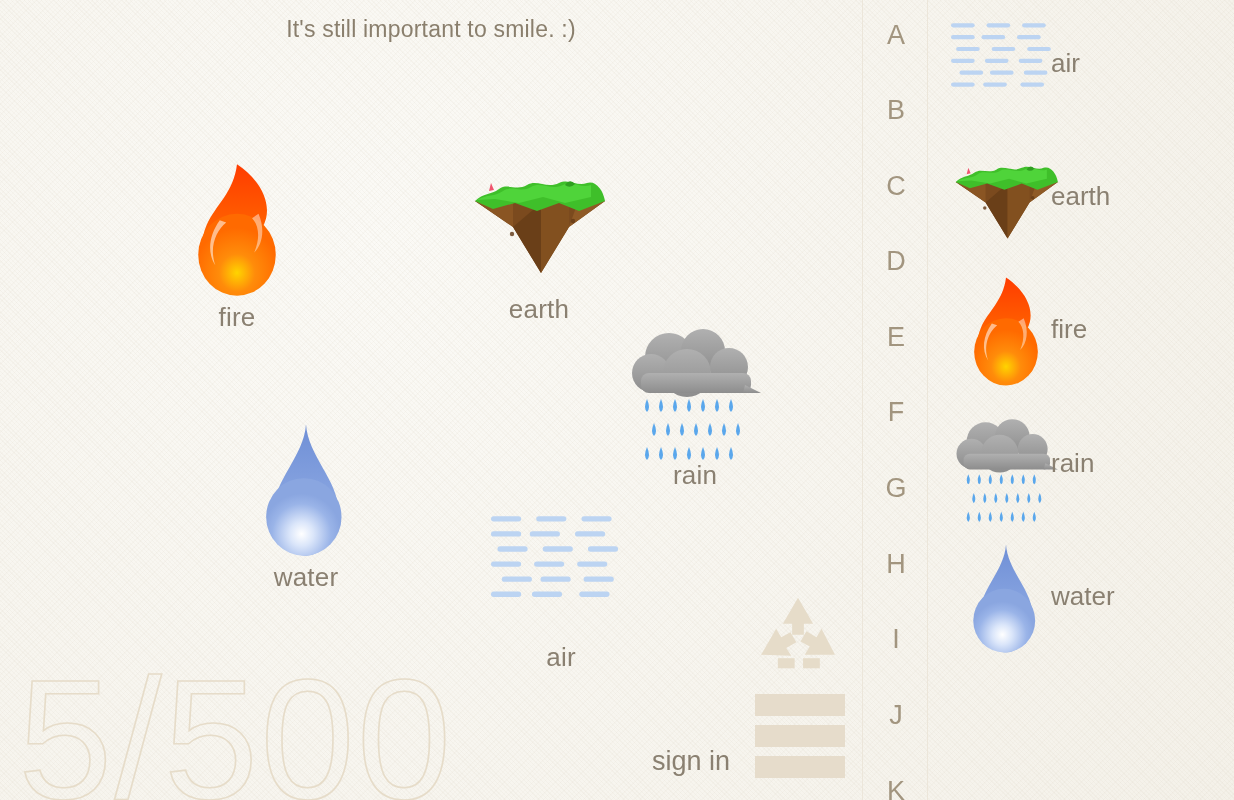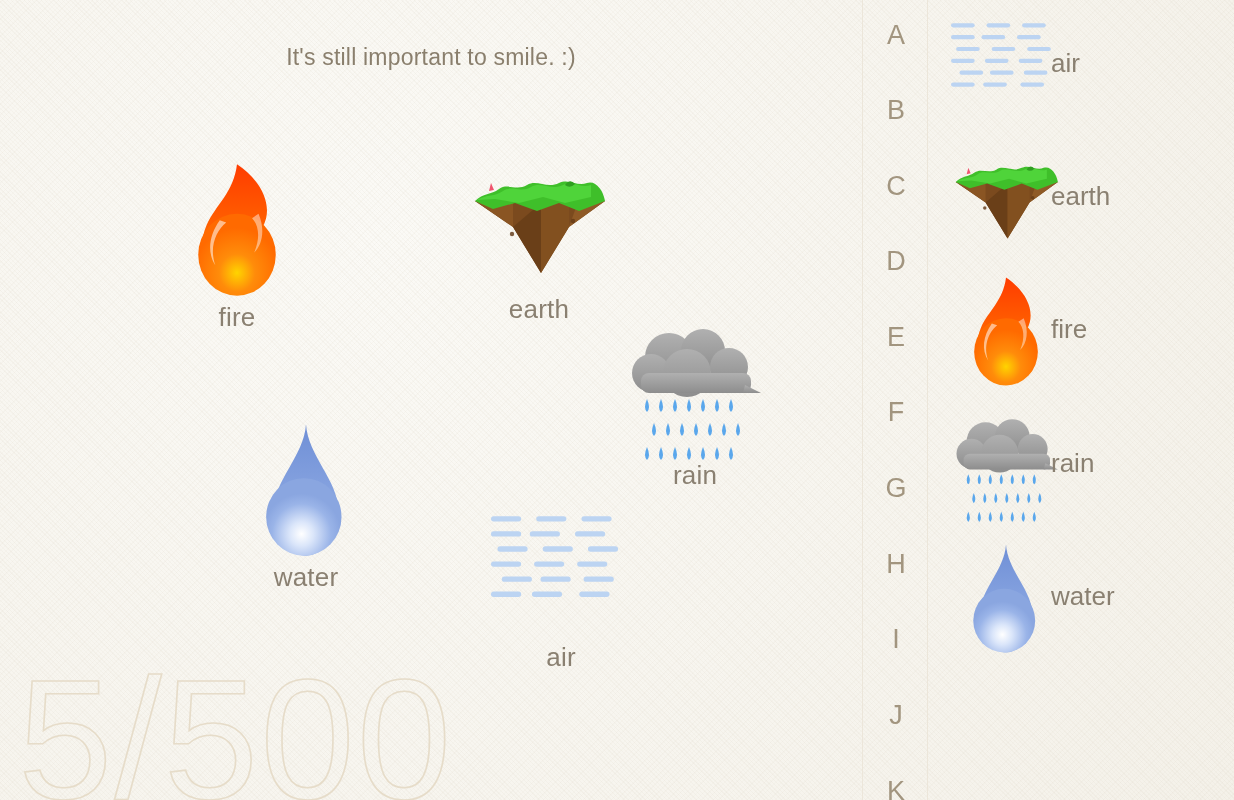--- a/index.html
+++ b/index.html
@@ -31,21 +31,20 @@
   #title {
     position: absolute;
     left: 0;
     top: 16px;
     width: 862px;
     text-align: center;
     font-size: 23px;
     color: #8a7f6d;
     letter-spacing: 0.2px;
     white-space: nowrap;
-    margin-top: 28px;
   }
 
   
   #counter {
     position: absolute;
     left: 18px;
     bottom: -24px;
     font-size: 170px;
     line-height: 1;
     font-weight: 400;
@@ -460,14 +459,33 @@
           </linearGradient>
         </defs>
         <path d="M50 4 C48 34 20 56 20 84 C20 110 36 126 50 126 C64 126 80 110 80 84 C80 56 52 34 50 4 Z" fill="url(#wtl4)"></path>
         <ellipse cx="48" cy="90" rx="35" ry="36" fill="url(#wgl4)"></ellipse>
       </svg>
         </div>
         <div class="lib-label">water</div>
       </div>
     </div>
 
+  <div id="signin-wrap">
+    <div id="recycle-icon">
+      <svg class="icon-svg" viewBox="0 0 100 88">
+        <g fill="#e6dcc9">
+          <path d="M50 2 L68 33 L57 33 L57 46 L43 46 L43 33 L32 33 Z"></path>
+          <path d="M6 70 L24 39 L30 49 L41 43 L48 55 L36 62 L42 71 Z"></path>
+          <path d="M94 70 L58 70 L64 60 L53 54 L60 42 L72 49 L78 39 Z"></path>
+          <path d="M26 74 L46 74 L46 86 L26 86 Z"></path>
+          <path d="M56 74 L76 74 L76 86 L56 86 Z"></path>
+        </g>
+      </svg>
+    </div>
+    <div id="hamburger">
+      <div class="bar"></div>
+      <div class="bar"></div>
+      <div class="bar"></div>
+    </div>
+    <div id="signin-label">sign in</div>
+  </div>
 
 </div>
 
 </body></html>

